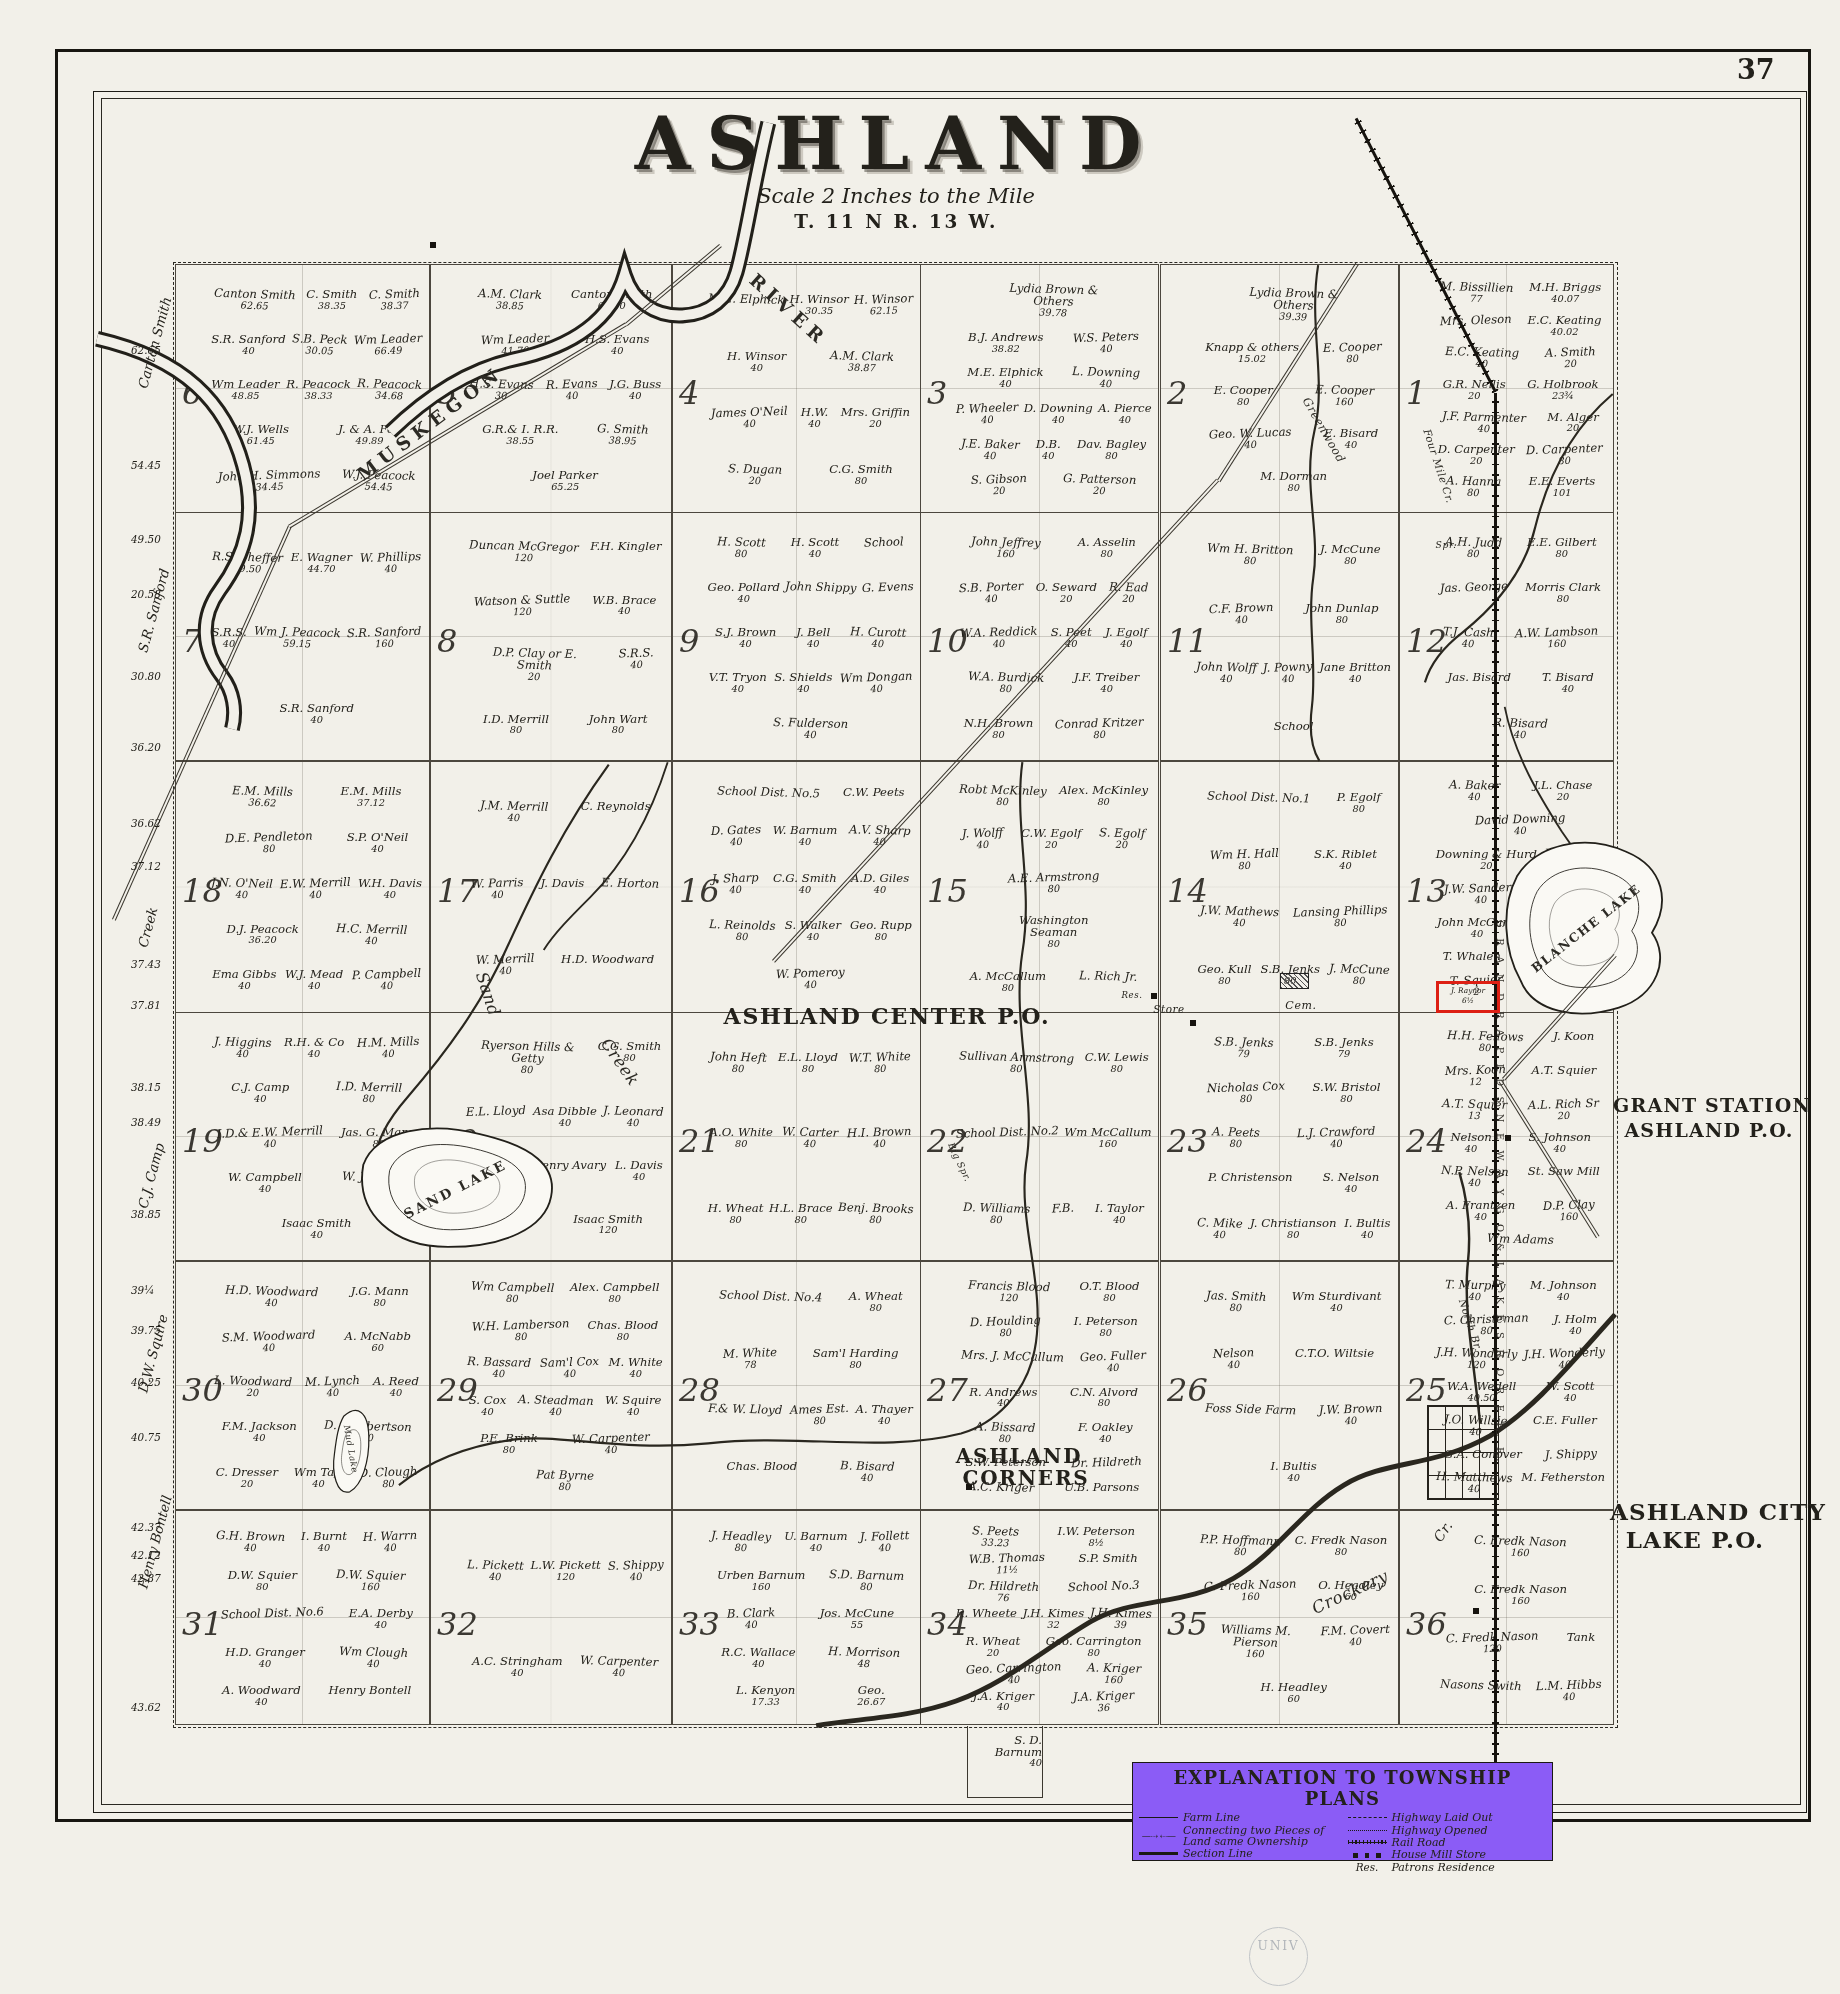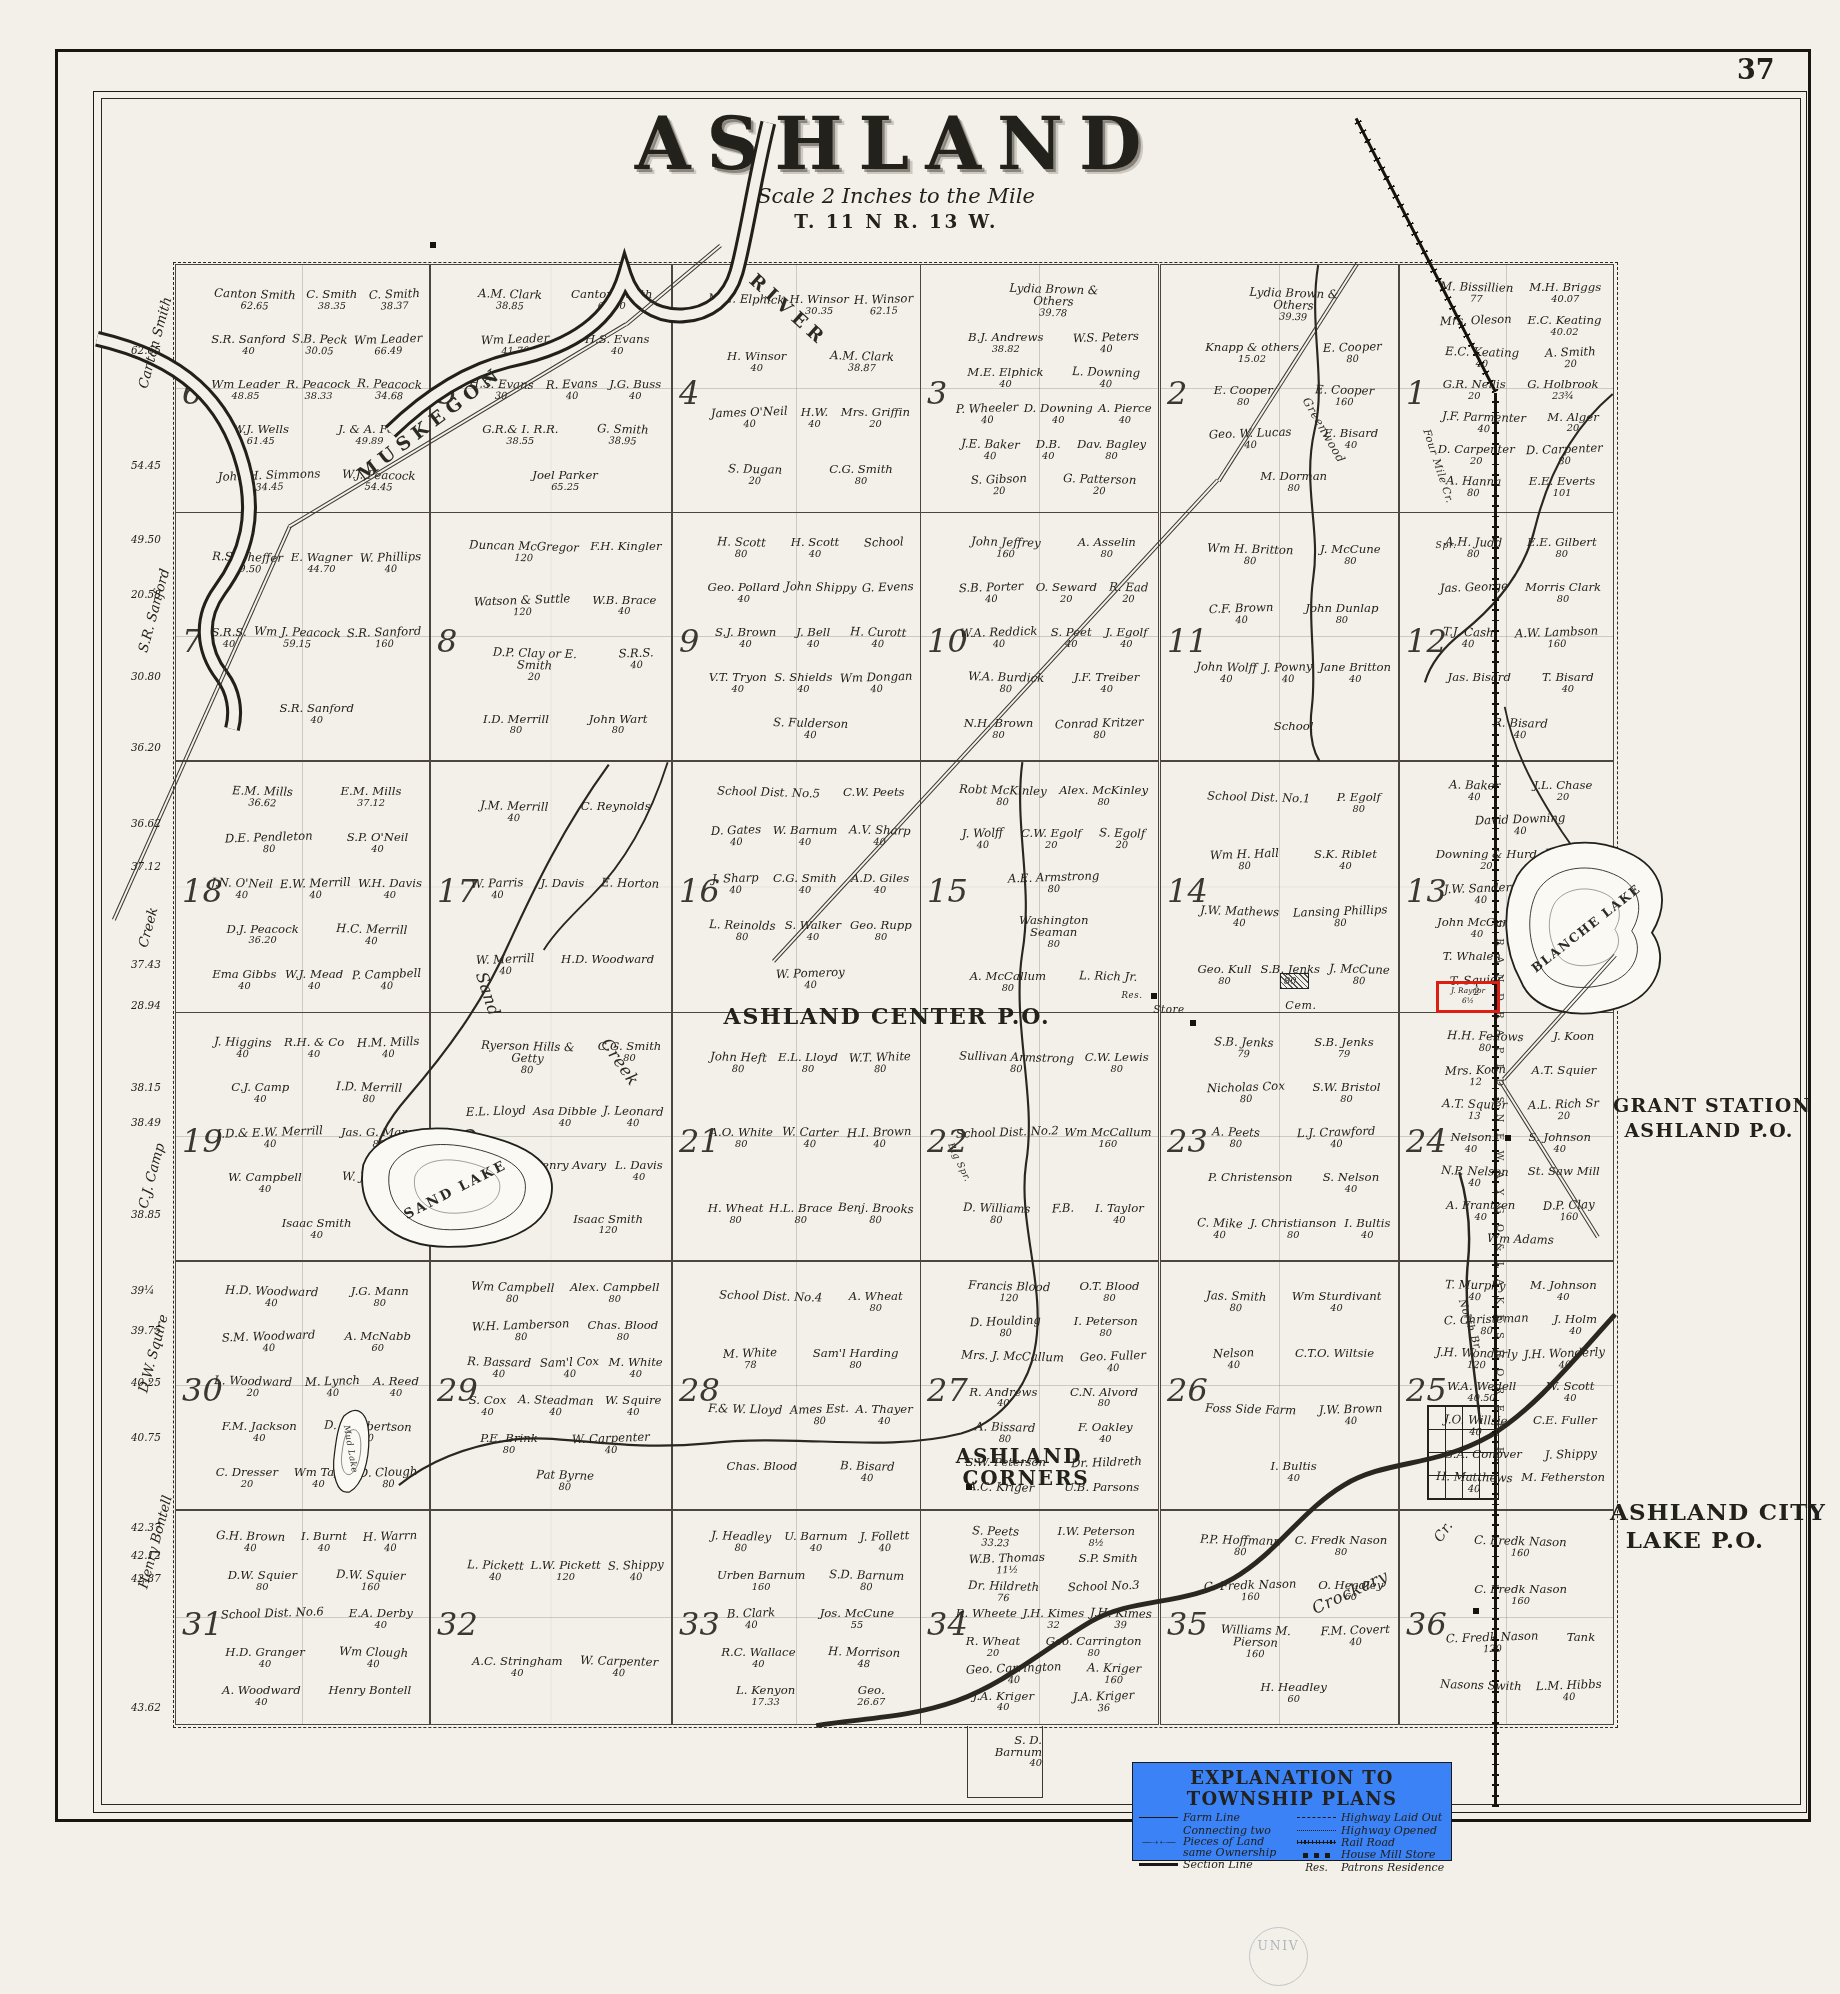--- a/index.html
+++ b/index.html
@@ -51,22 +51,22 @@
   #highlight .hn{font-size:7.4px;font-style:italic;display:block;line-height:1.1;margin-top:2.5px;}
   #cem-box{position:absolute;left:1280px;top:973px;width:27px;height:13.5px;border:0.6px solid #222;z-index:2;
      background:repeating-linear-gradient(45deg,#555 0 1.2px,transparent 1.2px 3.7px);}
   #city-plat{position:absolute;left:1427px;top:1405px;width:70px;height:93px;border:1.2px solid #25221c;z-index:2;
      background:repeating-linear-gradient(0deg,#25221c 0 1.2px,transparent 1.2px 23px),
                 repeating-linear-gradient(90deg,#25221c 0 1.2px,transparent 1.2px 17px);}
   #inset-parcel{position:absolute;left:967px;top:1726px;width:76px;height:72px;z-index:2;
      border-left:1.2px solid #3c382f;border-right:1.2px solid #3c382f;border-bottom:1.2px solid #3c382f;
      text-align:right;padding-top:8.6px;box-sizing:border-box;}
   #inset-parcel .pn{font-size:11.7px;}
-  #legend{position:absolute;left:1132px;top:1762px;width:320px;height:99px;z-index:5;
-     border:1.8px double #1b1914;background:#3b82f6;box-sizing:border-box;padding:3.7px 6.1px;}
+  #legend{position:absolute;left:1132px;top:1762px;width:421px;height:99px;z-index:5;
+     border:1.8px double #1b1914;background:#8b5cf6;box-sizing:border-box;padding:3.7px 6.1px;}
   #legend-title{text-align:center;font-size:18px;font-weight:bold;letter-spacing:1.2px;}
   #legend-cols{display:flex;gap:10px;margin-top:2.5px;}
   .leg-col{flex:1;}
   .lrow{display:flex;align-items:center;gap:4.9px;margin:1.2px 0;}
   .llab{font-size:11px;font-style:italic;line-height:1.0;}
   .sym{display:inline-block;width:39px;flex:0 0 39px;text-align:center;}
   .sym.line{border-top:1.2px solid #1b1914;height:0;}
   .sym.conn{font-size:9.2px;letter-spacing:-0.6px;}
   .sym.thick{border-top:3.1px solid #1b1914;height:0;}
   .sym.dash{border-top:1.2px dashed #1b1914;height:0;}
@@ -1826,21 +1826,21 @@
     <div class="wname" style="top: 1574px;">Henry Bontell</div>
     <div class="wlot" style="top: 344px;">62.65</div>
     <div class="wlot" style="top: 459px;">54.45</div>
     <div class="wlot" style="top: 533px;">49.50</div>
     <div class="wlot" style="top: 588px;">20.58</div>
     <div class="wlot" style="top: 670px;">30.80</div>
     <div class="wlot" style="top: 741px;">36.20</div>
     <div class="wlot" style="top: 817px;">36.62</div>
     <div class="wlot" style="top: 860px;">37.12</div>
     <div class="wlot" style="top: 958px;">37.43</div>
-    <div class="wlot" style="top: 999px;">28.94</div>
+    <div class="wlot" style="top: 999px;">37.81</div>
     <div class="wlot" style="top: 1081px;">38.15</div>
     <div class="wlot" style="top: 1116px;">38.49</div>
     <div class="wlot" style="top: 1208px;">38.85</div>
     <div class="wlot" style="top: 1284px;">39¼</div>
     <div class="wlot" style="top: 1324px;">39.75</div>
     <div class="wlot" style="top: 1376px;">40.25</div>
     <div class="wlot" style="top: 1431px;">40.75</div>
     <div class="wlot" style="top: 1521px;">42.37</div>
     <div class="wlot" style="top: 1549px;">42.12</div>
     <div class="wlot" style="top: 1572px;">42.87</div>

